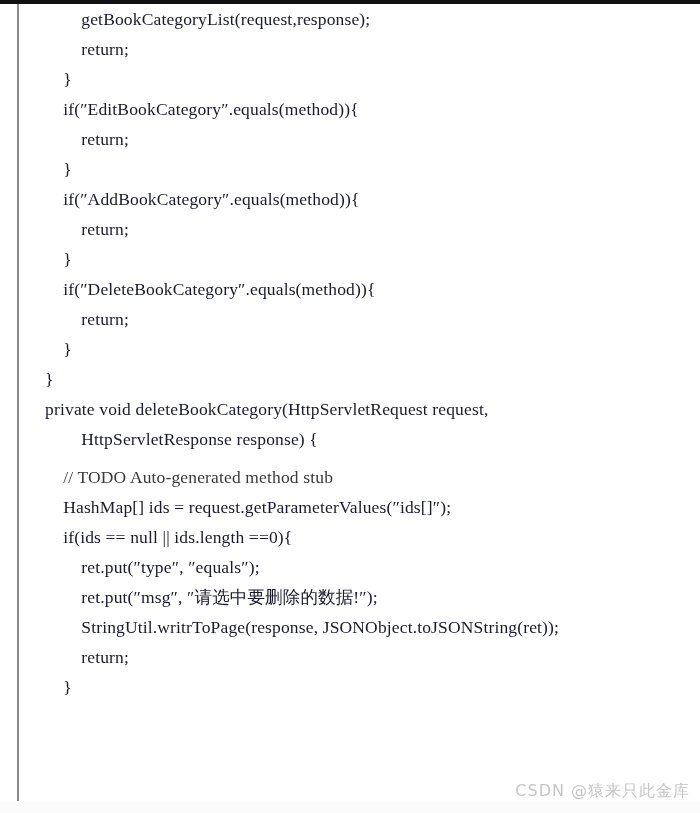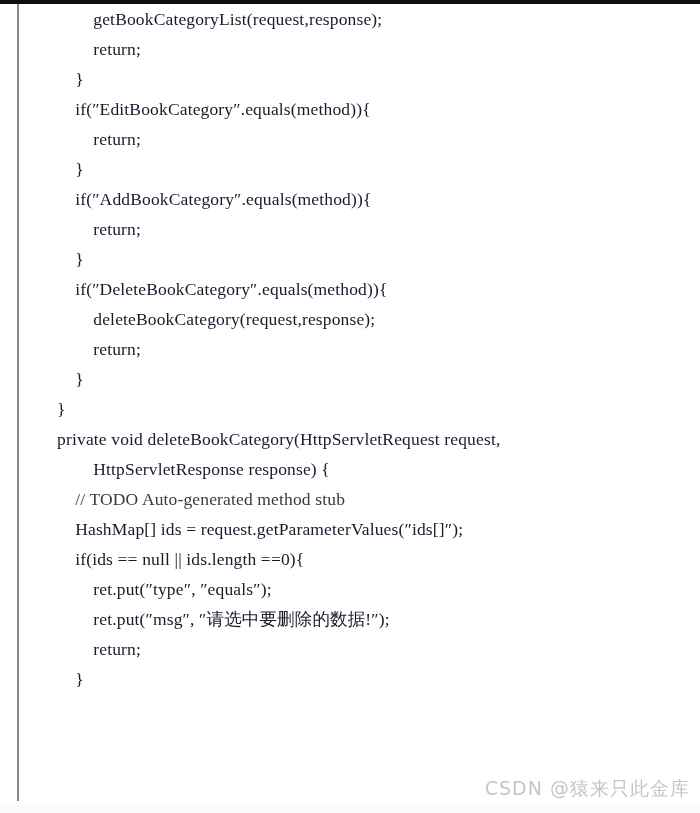--- a/index.html
+++ b/index.html
@@ -63,31 +63,31 @@
   }
 
   .code-line {
     height: 30px;
     line-height: 30px;
     white-space: pre;
     font-family: "Liberation Serif", "DejaVu Serif", serif;
     font-size: 17.5px;
     letter-spacing: 0.15px;
     color: #1a1a2e;
-    padding-left: 20px;
+    padding-left: 8px;
   }
-  .code-line.comment { color: #3a3a3a; }
+  .code-line.comment { color: #3a3a3a; margin-top: 8px; }
 
   
   .watermark {
     position: absolute;
     right: 10px;
     bottom: 11px;
     font-family: "DejaVu Sans", "Liberation Sans", sans-serif;
-    font-size: 19px;
+    font-size: 16px;
     color: rgba(150, 150, 150, 0.55);
     letter-spacing: 1px;
     white-space: nowrap;
     pointer-events: none;
     user-select: none;
   }
 </style>
 </head>
 <body>
 
@@ -101,31 +101,31 @@
   <div class="code-line">            getBookCategoryList(request,response);</div>
       <div class="code-line">            return;</div>
       <div class="code-line">        }</div>
       <div class="code-line">        if(″EditBookCategory″.equals(method)){</div>
       <div class="code-line">            return;</div>
       <div class="code-line">        }</div>
       <div class="code-line">        if(″AddBookCategory″.equals(method)){</div>
       <div class="code-line">            return;</div>
       <div class="code-line">        }</div>
       <div class="code-line">        if(″DeleteBookCategory″.equals(method)){</div>
-      <div class="code-line">            deleteBookCategory(request,response);</div>
       <div class="code-line">            return;</div>
       <div class="code-line">        }</div>
       <div class="code-line">    }</div>
       <div class="code-line">    private void deleteBookCategory(HttpServletRequest request,</div>
       <div class="code-line">            HttpServletResponse response) {</div>
       <div class="code-line comment">        // TODO Auto-generated method stub</div>
       <div class="code-line">        HashMap[] ids = request.getParameterValues(″ids[]″);</div>
       <div class="code-line">        if(ids == null || ids.length ==0){</div>
       <div class="code-line">            ret.put(″type″, ″equals″);</div>
       <div class="code-line">            ret.put(″msg″, ″请选中要删除的数据!″);</div>
+      <div class="code-line">            StringUtil.writrToPage(response, JSONObject.toJSONString(ret));</div>
       <div class="code-line">            return;</div>
       <div class="code-line">        }</div>
     </div>
 
   <div class="bottom-strip"></div>
 
   <div class="watermark">CSDN @猿来只此金库</div>
 
 </div>
 

